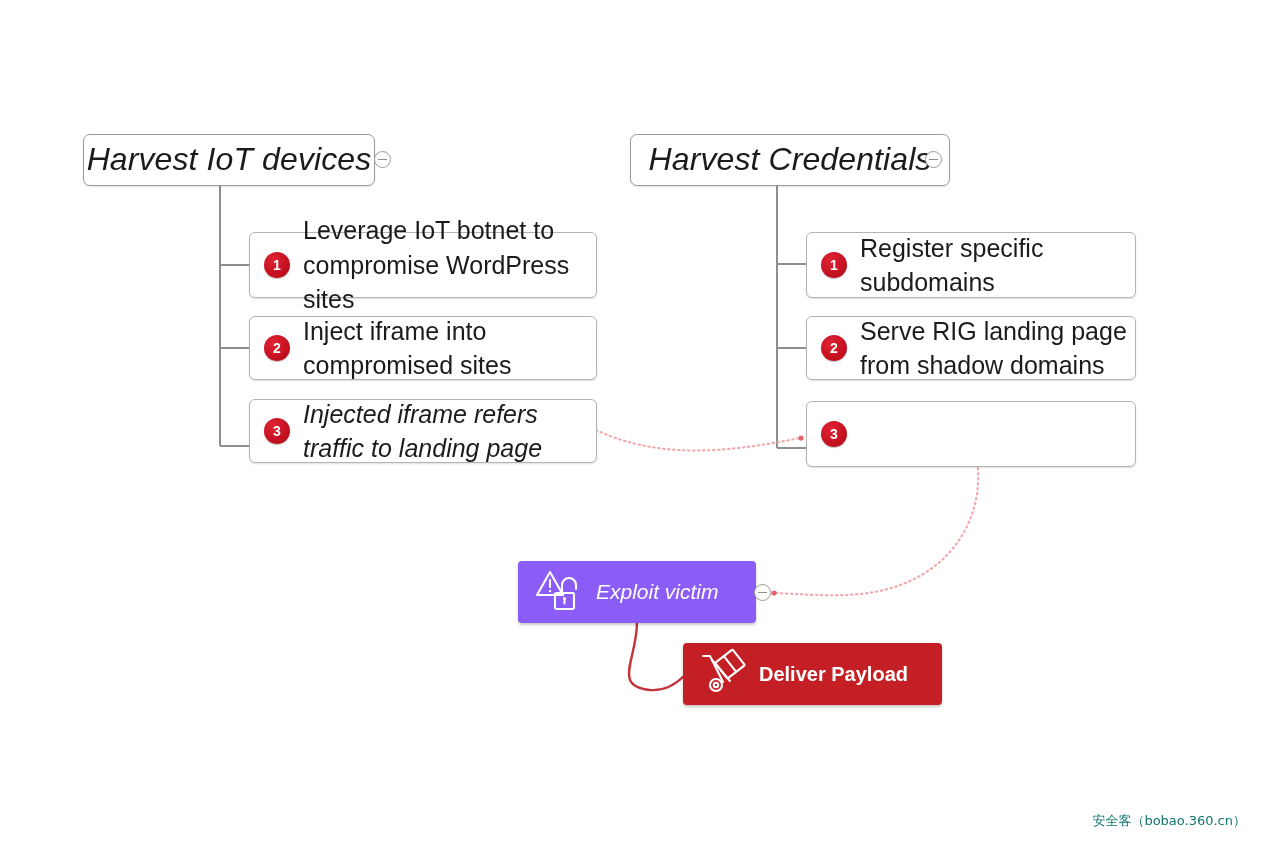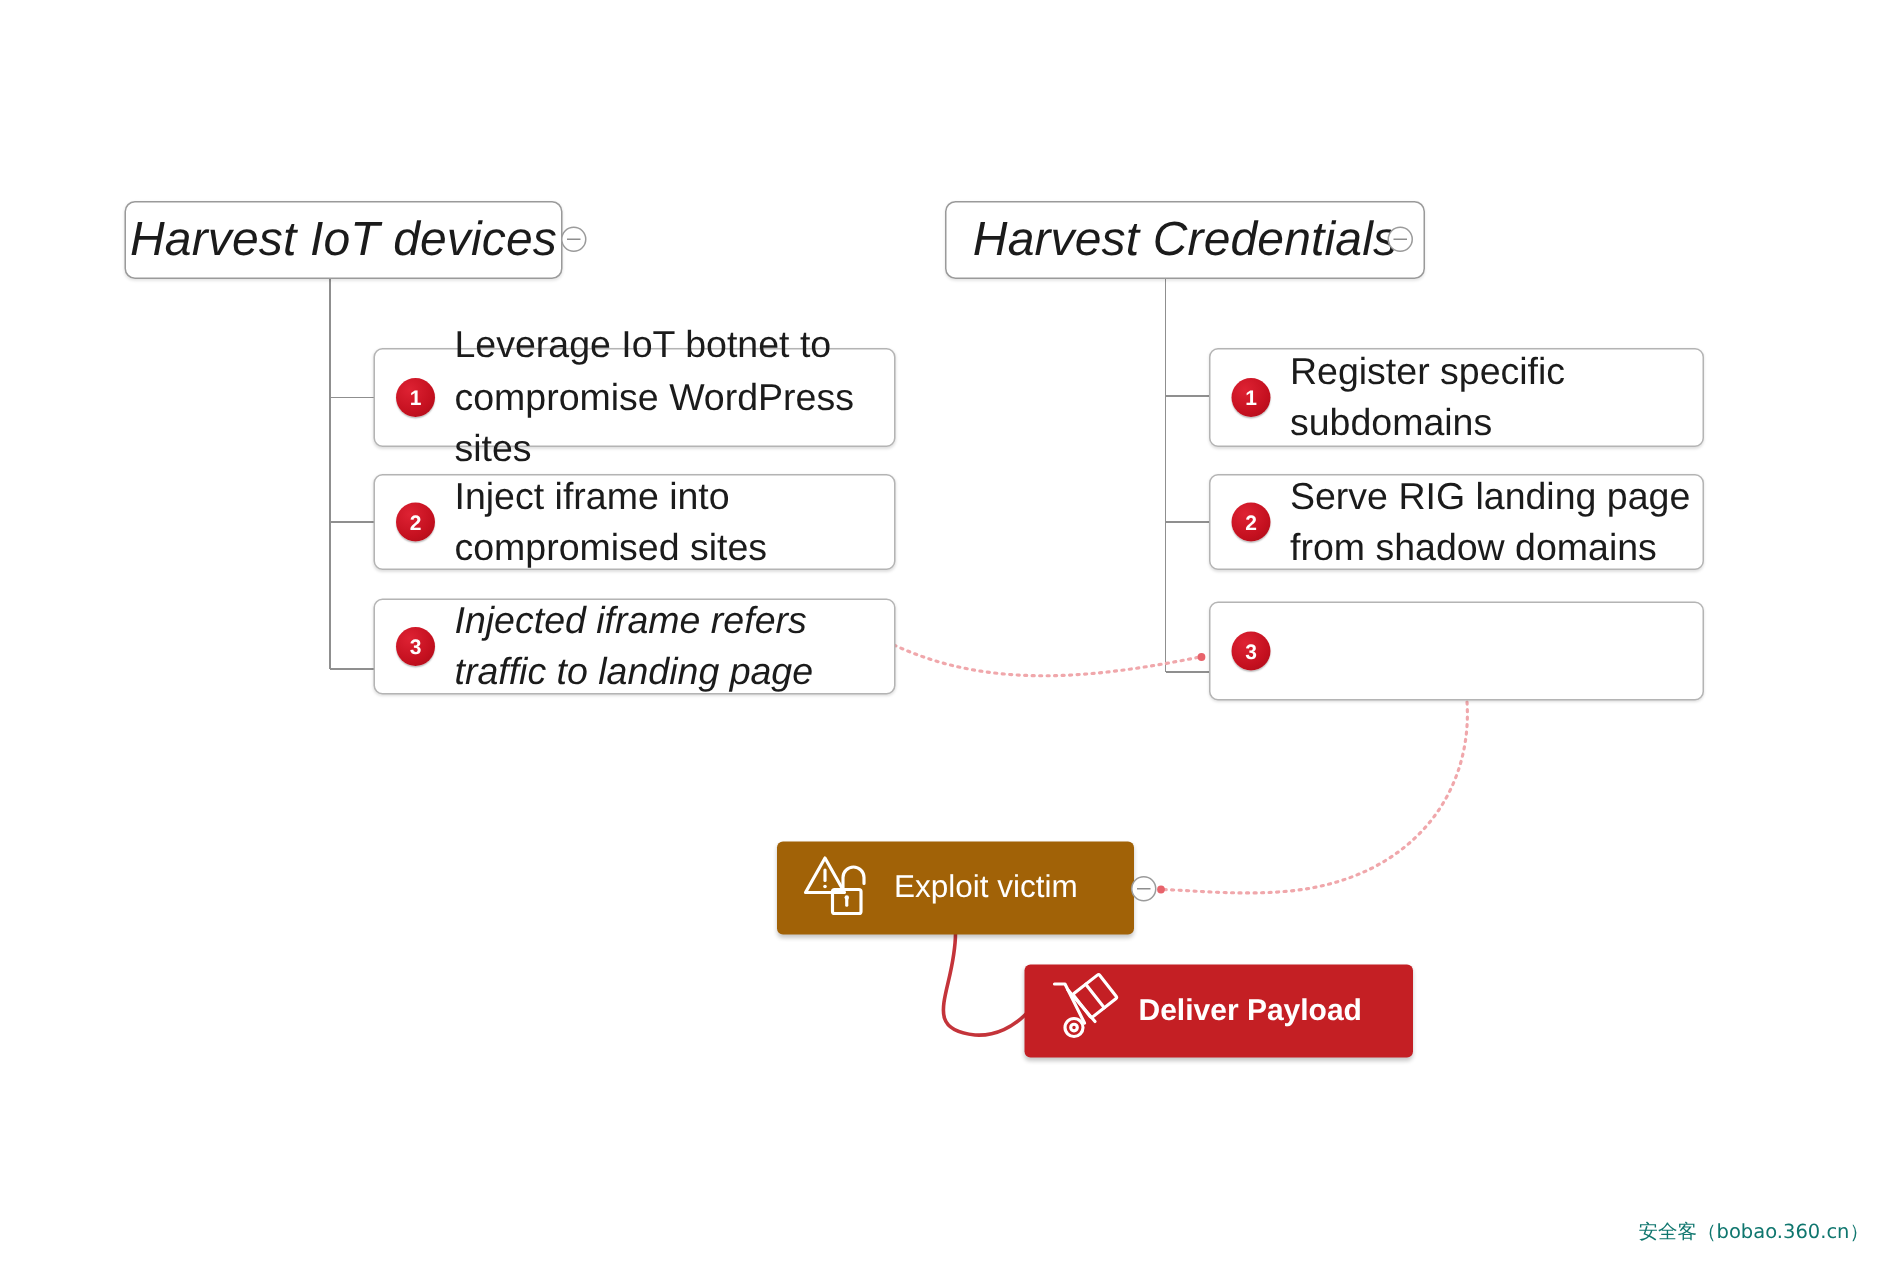--- a/index.html
+++ b/index.html
@@ -107,21 +107,21 @@
 
   
   .tile-node {
     position: absolute;
     box-sizing: border-box;
     border-radius: 4px;
     display: flex;
     align-items: center;
     box-shadow: 0 2px 3px rgba(0,0,0,0.22);
   }
-  .tile-node.blue { background: #a16207; }
+  .tile-node.blue { background: #8b5cf6; font-style: italic; }
   .tile-node.red  { background: #c41f24; }
   .tile-icon {
     flex: 0 0 auto;
     margin-left: 16px;
     margin-right: 8px;
     display: block;
   }
   .tile-label {
     color: #ffffff;
     font-size: 21px;

